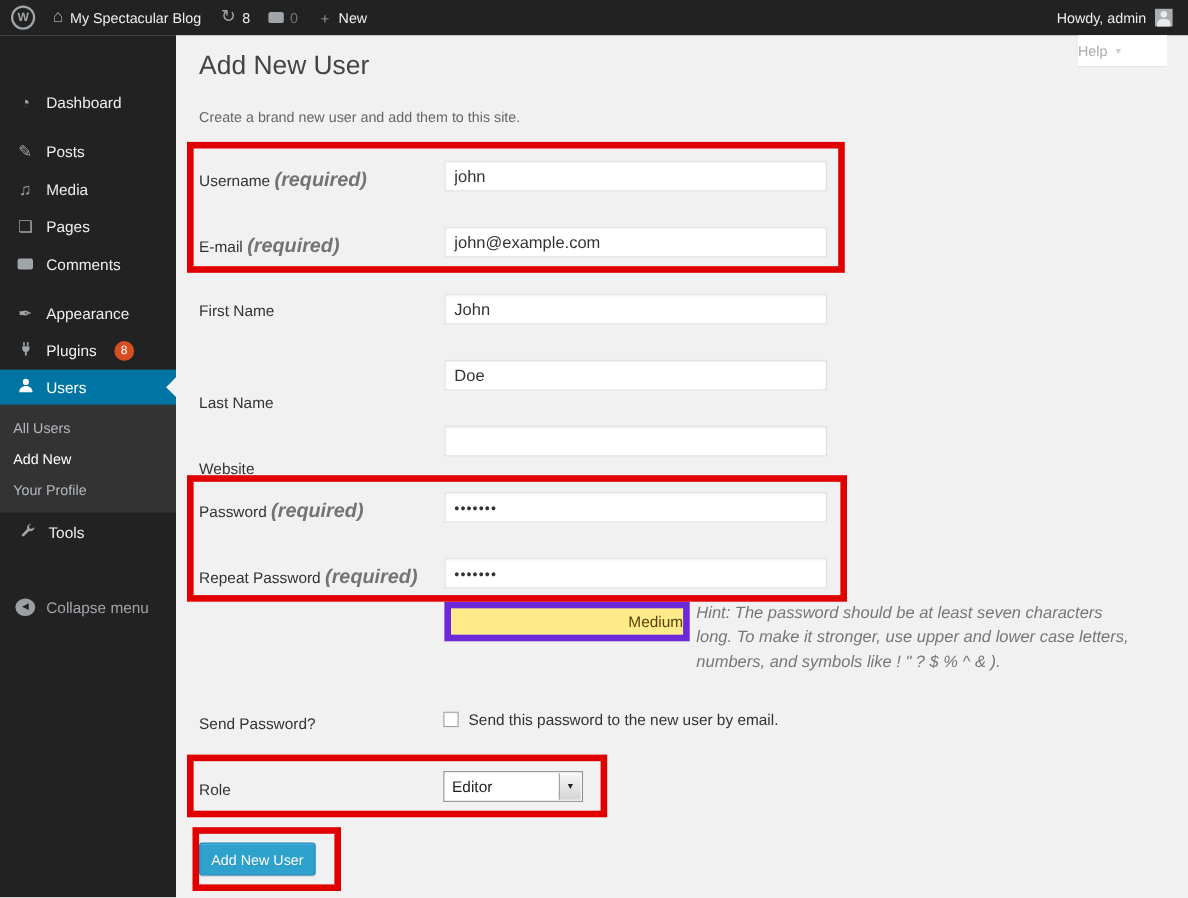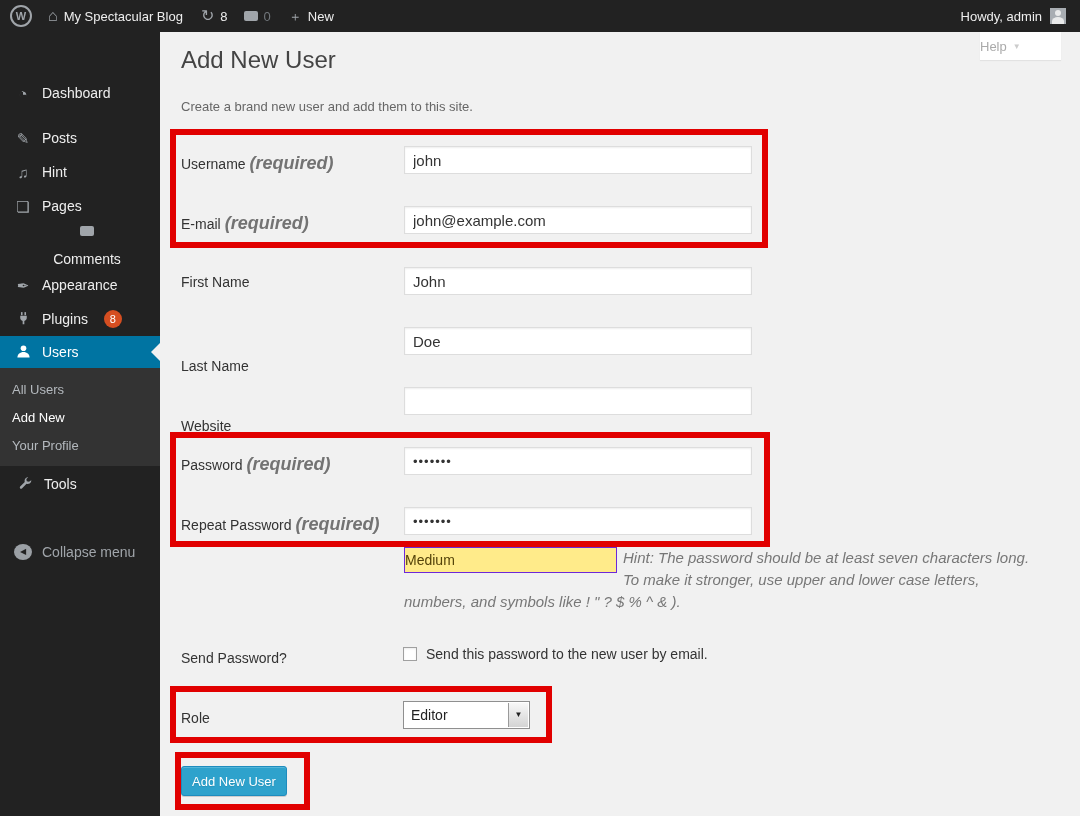--- a/index.html
+++ b/index.html
@@ -49,22 +49,22 @@
 
   
   .form-label{position:absolute;left:181px;font-size:14px;color:#333;}
   .req{font-style:italic;font-size:18px;color:#737373;margin-left:4px;font-weight:bold;}
   .text-input{position:absolute;left:404px;width:348px;height:28px;box-sizing:border-box;border:1px solid #ddd;
               background:#fff;font:15px "Liberation Sans",sans-serif;color:#333;padding:0 8px;
               box-shadow:inset 0 1px 2px rgba(0,0,0,.07);outline:none;}
   .pw{letter-spacing:1px;font-size:13px;}
 
   .strength-wrap{position:absolute;left:404px;top:547px;width:632px;}
-  .strength{float:left;width:211px;height:24px;line-height:24px;text-align:left;background:#ffeb8a;
-            border:1px solid #6d28d9;color:#54430a;font-size:14px;margin:0 6px 9px 0;}
+  .strength{float:left;width:211px;height:24px;line-height:24px;text-align:right;background:#ffeb8a;
+            border:6px solid #6d28d9;color:#54430a;font-size:14px;margin:0 6px 9px 0;}
   .hint{font-style:italic;font-size:15px;line-height:22px;color:#777;}
 
   .send-control{position:absolute;left:403px;top:646px;display:flex;align-items:center;font-size:14px;color:#333;}
   .checkbox{width:14px;height:14px;border:1px solid #a0a0a0;background:#fff;margin-right:9px;
             box-shadow:inset 0 1px 2px rgba(0,0,0,.08);display:inline-block;box-sizing:border-box;}
 
   .select{position:absolute;left:403px;top:701px;width:127px;height:28px;background:#fff;border:1px solid #8f8f8f;
           box-sizing:border-box;font-size:14px;color:#222;line-height:26px;padding-left:7px;cursor:default;}
   .select-btn{position:absolute;top:1px;right:1px;bottom:1px;width:19px;background:linear-gradient(#f8f8f8,#d4d4d4);
               border-left:1px solid #9a9a9a;display:flex;align-items:center;justify-content:center;
@@ -115,27 +115,27 @@
     <div class="menu-item" style="top:44px;">
       <span class="micon">◔</span>
       <span>Dashboard</span>
     </div>
     <div class="menu-item" style="top:89px;">
       <span class="micon">✎</span>
       <span>Posts</span>
     </div>
     <div class="menu-item" style="top:123px;">
       <span class="micon">♫</span>
-      <span>Hint</span>
+      <span>Media</span>
     </div>
     <div class="menu-item" style="top:157px;">
       <span class="micon">❏</span>
       <span>Pages</span>
     </div>
-    <div class="menu-item" style="top:191px;flex-direction:column;">
+    <div class="menu-item" style="top:191px;">
       <span class="micon"><span class="bubble"></span></span>
       <span>Comments</span>
     </div>
     <div class="menu-item" style="top:236px;">
       <span class="micon">✒</span>
       <span>Appearance</span>
     </div>
     <div class="menu-item" style="top:270px;">
       <span class="micon">
         <svg width="15" height="15" viewBox="0 0 16 16">

